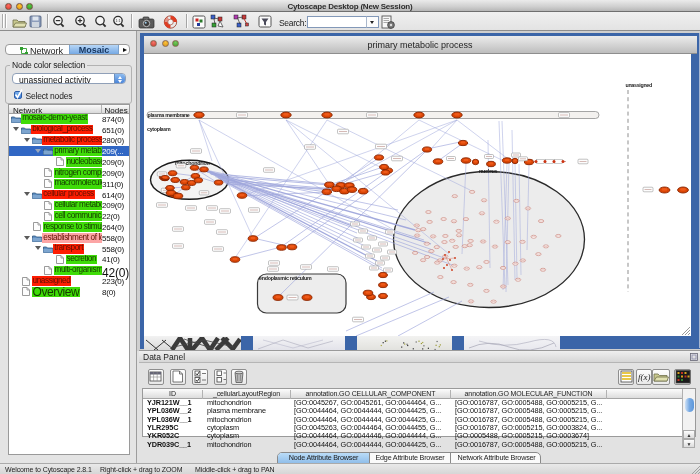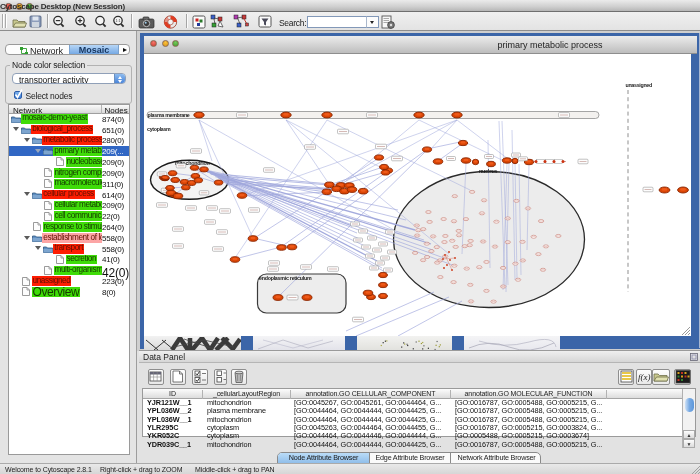--- a/index.html
+++ b/index.html
@@ -1,21 +1,21 @@
 <!DOCTYPE html>
 <html><head><meta charset="utf-8"><style>
 *{margin:0;padding:0;box-sizing:border-box}
 body{width:700px;height:474px;font-family:"Liberation Sans",sans-serif;position:relative;overflow:hidden;background:#e2e2e2}
 .abs{position:absolute}
 </style></head><body>
 <div class="abs" style="left:0;top:0;width:700px;height:12px;background:linear-gradient(#ebebeb,#cfcfcf 60%,#b6b6b6);border-bottom:1px solid #6f6f6f">
 <div class="abs" style="left:5.0px;top:3.4px;width:6.8px;height:6.8px;border-radius:50%;background:radial-gradient(circle at 50% 30%,#ff6a5e,#d73c31);border:0.5px solid #77513f"></div>
 <div class="abs" style="left:16.1px;top:3.4px;width:6.8px;height:6.8px;border-radius:50%;background:radial-gradient(circle at 50% 30%,#ffc12f,#df9a10);border:0.5px solid #77513f"></div>
 <div class="abs" style="left:26.400000000000002px;top:3.4px;width:6.8px;height:6.8px;border-radius:50%;background:radial-gradient(circle at 50% 30%,#58c643,#2f9e23);border:0.5px solid #77513f"></div>
-<div class="abs" style="left:0;top:1.5px;width:700px;font-size:8px;letter-spacing:-0.2px;font-weight:bold;color:#2c2c2c">Cytoscape Desktop (New Session)</div>
+<div class="abs" style="left:0;top:1.5px;width:700px;text-align:center;font-size:8px;letter-spacing:-0.2px;font-weight:bold;color:#2c2c2c">Cytoscape Desktop (New Session)</div>
 </div>
 <div class="abs" style="left:0;top:12px;width:700px;height:19px;background:linear-gradient(#f0f0f0,#e3e3e3);border-bottom:1px solid #8d8d8d">
 <div class="abs" style="left:1.5px;top:2px;width:1.5px;height:14px;border-left:1px solid #aaa;border-right:1px solid #fff"></div>
 <div class="abs" style="left:4.5px;top:2px;width:1.5px;height:14px;border-left:1px solid #aaa;border-right:1px solid #fff"></div>
 <div class="abs" style="left:47px;top:2px;width:1.5px;height:14px;border-left:1px solid #a5a5a5;border-right:1px solid #fbfbfb"></div>
 <div class="abs" style="left:131px;top:2px;width:1.5px;height:14px;border-left:1px solid #a5a5a5;border-right:1px solid #fbfbfb"></div>
 <div class="abs" style="left:186px;top:2px;width:1.5px;height:14px;border-left:1px solid #a5a5a5;border-right:1px solid #fbfbfb"></div>
 <svg class="abs" style="left:0;top:0" width="700" height="19">
       <g transform="translate(13,5)">
         <path d="M0 10 L0 3 L4 3 L5.5 4.5 L12 4.5 L12 10 Z" fill="#c9c98f" stroke="#6e6e4a" stroke-width="0.8"></path>
@@ -99,21 +99,21 @@
 <div class="abs" style="left:307px;top:3.5px;width:72px;height:12.5px;background:#fff;border:1px solid #8298b8"></div>
 <div class="abs" style="left:366px;top:3.5px;width:13px;height:12.5px;background:#fcfcfc;border:1px solid #8298b8;border-left:1px solid #aab8cc"></div>
 <div class="abs" style="left:370px;top:8.5px;width:0;height:0;border-left:2.8px solid transparent;border-right:2.8px solid transparent;border-top:3.6px solid #222"></div>
 </div>
 <div class="abs" style="left:137px;top:31px;width:563px;height:320px;background:#cfcfcf"></div>
 <div class="abs" style="left:140px;top:32.5px;width:560px;height:316px;background:#3b65a8"></div>
 <div class="abs" style="left:143.5px;top:36px;width:553px;height:18px;background:linear-gradient(#ececec,#c9c9c9 75%,#bdbdbd);border-bottom:1px solid #8e8e8e">
 <div class="abs" style="left:6.5px;top:3.8px;width:7px;height:7px;border-radius:50%;background:radial-gradient(circle at 50% 30%,#f4756a,#c93a2e);border:0.5px solid #8a6a55"></div>
 <div class="abs" style="left:18.0px;top:3.8px;width:7px;height:7px;border-radius:50%;background:radial-gradient(circle at 50% 30%,#fcc23c,#d79413);border:0.5px solid #8a6a55"></div>
 <div class="abs" style="left:28.5px;top:3.8px;width:7px;height:7px;border-radius:50%;background:radial-gradient(circle at 50% 30%,#74ca5c,#3f9c2c);border:0.5px solid #8a6a55"></div>
-<div class="abs" style="left:0;top:4px;width:459px;text-align:right;font-size:9px;color:#1f1f1f">primary metabolic process</div>
+<div class="abs" style="left:0;top:4px;width:553px;text-align:center;font-size:9px;color:#1f1f1f">primary metabolic process</div>
 </div>
 <div class="abs" style="left:143.5px;top:54px;width:547.5px;height:282px;background:#fff"></div>
 <svg width="547" height="282" viewBox="144 54 547 282" style="position:absolute;left:144px;top:54px">
     <rect x="147" y="111.5" width="452" height="7" rx="3.5" fill="#f3f1ef" stroke="#8f8f8f" stroke-width="0.8"></rect>
     <ellipse cx="189.5" cy="179.8" rx="39" ry="19.5" fill="#f3f3f3" stroke="#1a1a1a" stroke-width="1.4"></ellipse>
     <ellipse cx="489" cy="239.5" rx="95.5" ry="68" fill="#ececec" stroke="#2a2a2a" stroke-width="1.3"></ellipse>
     <rect x="257.5" y="274" width="88.5" height="39" rx="9" fill="#ededed" stroke="#3a3a3a" stroke-width="1.2"></rect>
     <line x1="206" y1="170" x2="352" y2="226" stroke="#a0a7dc" stroke-width="1.3" opacity="0.95"></line>
     <line x1="209" y1="171.5" x2="357" y2="233" stroke="#a0a7dc" stroke-width="0.7" opacity="0.95"></line>
     <line x1="212" y1="173" x2="362" y2="240" stroke="#a0a7dc" stroke-width="0.7" opacity="0.95"></line>
@@ -729,21 +729,21 @@
         <path d="M3 1.5 L6.5 1.5 L6.5 5 M5 6.5 L1.5 6.5 L1.5 3" stroke="#2f9e2f" stroke-width="0.9" fill="none"></path>
       </svg>
 <div class="abs" style="left:24px;top:1px;color:#222">Network</div>
 <div class="abs" style="left:63px;top:0;width:50px;height:11px;background:linear-gradient(#b7d6f6,#679fe0);border-left:1px solid #7aa2cf;border-right:1px solid #7aa2cf;text-align:center;font-weight:bold;color:#16355f;line-height:11px">Mosaic</div>
 <div class="abs" style="left:113px;top:0;width:12px;height:11px"></div>
 <div class="abs" style="left:117px;top:2.8px;width:0;height:0;border-top:2.8px solid transparent;border-bottom:2.8px solid transparent;border-left:4.5px solid #111"></div>
 </div>
 <div class="abs" style="left:5px;top:33.5px;width:127px;height:39px;border:1px solid #b2b2b2;border-radius:3px"></div>
 <div class="abs" style="left:10px;top:28.5px;background:#e4e4e4;padding:0 2px;font-size:8.5px;letter-spacing:-0.2px;color:#1b1b1b">Node color selection</div>
 <div class="abs" style="left:12px;top:42px;width:114px;height:10.5px;background:#fff;border:1px solid #90a0b8;border-radius:4px;overflow:hidden">
-<div class="abs" style="left:6px;top:0.5px;font-size:8.5px;color:#111">transporter activity</div>
+<div class="abs" style="left:6px;top:0.5px;font-size:8.5px;color:#111">unassigned activity</div>
 <div class="abs" style="left:101px;top:0;width:13px;height:10.5px;background:linear-gradient(#8cbbf0,#3c79d4);border-left:1px solid #6a8fbf"></div>
 <div class="abs" style="left:105px;top:1.8px;width:0;height:0;border-left:2.4px solid transparent;border-right:2.4px solid transparent;border-bottom:3px solid #fff"></div>
 <div class="abs" style="left:105px;top:6px;width:0;height:0;border-left:2.4px solid transparent;border-right:2.4px solid transparent;border-top:3px solid #fff"></div>
 </div>
 <div class="abs" style="left:13.5px;top:59.5px;width:8px;height:8px;border-radius:2px;background:linear-gradient(#7db2ec,#3a7bd8);border:0.5px solid #2c5da8"></div>
 <svg class="abs" style="left:13px;top:56.5px" width="12" height="11">
       <path d="M2.5 6.5 L4.5 9.5 L9 1.5" stroke="#fff" stroke-width="1.6" fill="none"></path>
     </svg>
 <div class="abs" style="left:25.5px;top:59.5px;font-size:8.5px;letter-spacing:-0.2px;color:#1b1b1b">Select nodes</div>
 <div class="abs" style="left:8px;top:73px;width:122px;height:351px;background:#fff;border:1px solid #9a9a9a;overflow:hidden">

